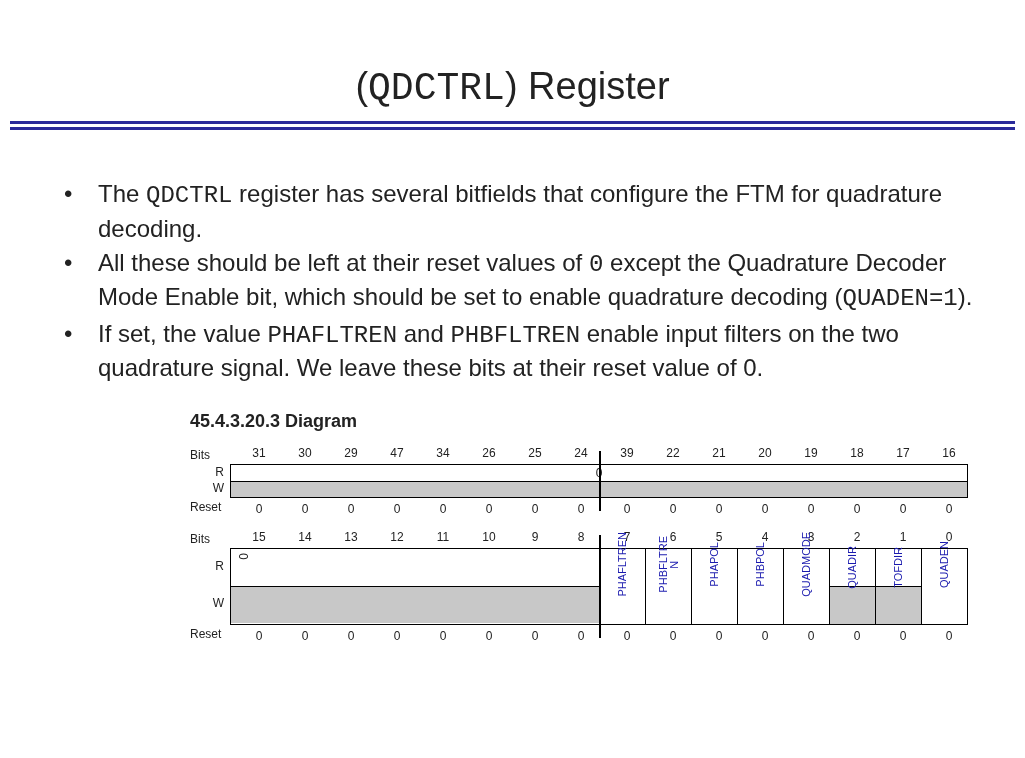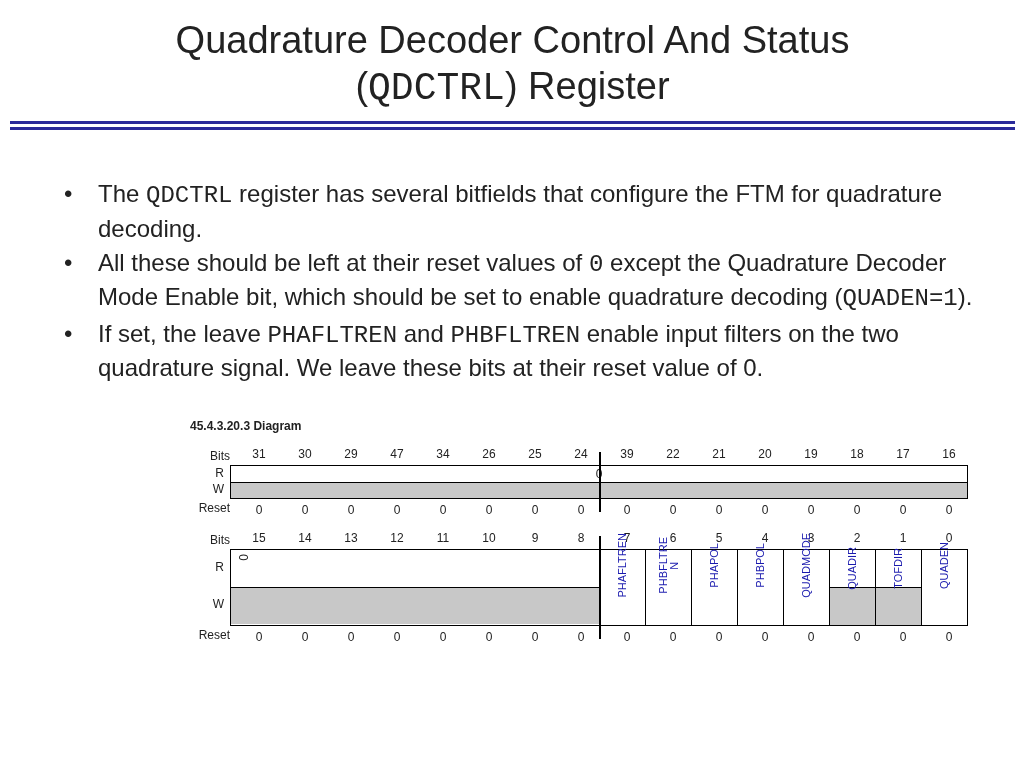--- a/index.html
+++ b/index.html
@@ -47,34 +47,34 @@
     font-size: 24px;
   }
   .bullets .mono { font-family: "Courier New", monospace; }
 
   .diagram {
     padding: 6px 0 0 190px;
     width: 790px;
   }
   .diag-title {
     font-weight: 700;
-    font-size: 12px;
-    margin: 16px 0 14px 0;
+    font-size: 18px;
+    margin: 8px 0 14px 0;
   }
 
   .reg-block { margin-bottom: 14px; }
 
   .bitnums, .resetrow {
     display: flex;
     align-items: center;
     font-size: 12px;
   }
   .rowlabel {
     width: 40px;
-    text-align: right;
+    text-align: left;
     padding-right: 6px;
   }
   .cells16 {
     display: flex;
     flex: 0 0 auto;
     position: relative;
   }
   .cells16 > .bc {
     width: 46px;
     text-align: center;
@@ -181,33 +181,33 @@
     height:37px;
     background:#c8c8c8;
     border-top:1px solid #000;
   }
   .rw-labels.tall > div { height:37px; line-height:37px; }
 </style>
 </head>
 <body>
 
 <div class="title">
-  <span>Quadrature Decoder Control And Status</span><br>
+  <br>
   <span>(</span><span class="mono">QDCTRL</span><span>) Register</span>
 </div>
 
 <div class="hr-box">
     <div class="hr-double"></div>
   </div>
 
 <div class="bullets">
   <ul id="bullet-ul">
       <li><span>The </span><span class="mono">QDCTRL</span><span> register has several bitfields that configure the FTM for quadrature decoding.</span></li>
       <li><span>All these should be left at their reset values of </span><span class="mono">0</span><span> except the Quadrature Decoder Mode Enable bit, which should be set to enable quadrature decoding (</span><span class="mono">QUADEN=1</span><span>).</span></li>
-      <li><span>If set, the leave </span><span class="mono">PHAFLTREN</span><span> and </span><span class="mono">PHBFLTREN</span><span> enable input filters on the two quadrature signal. We leave these bits at their reset value of 0.</span></li>
+      <li><span>If set, the value </span><span class="mono">PHAFLTREN</span><span> and </span><span class="mono">PHBFLTREN</span><span> enable input filters on the two quadrature signal. We leave these bits at their reset value of 0.</span></li>
     </ul>
 </div>
 
 <div class="diagram">
   <div class="diag-title">45.4.3.20.3   Diagram</div>
 
   <div class="reg-block">
     <div class="bitnums">
       <div class="rowlabel">Bits</div>
       <div class="cells16 nums" id="upper-bits">

